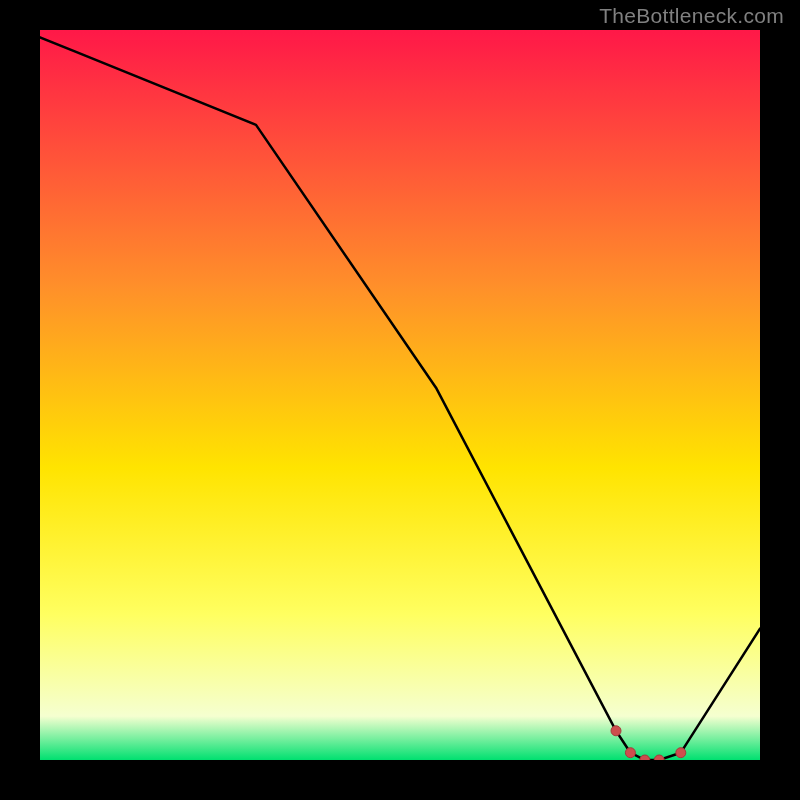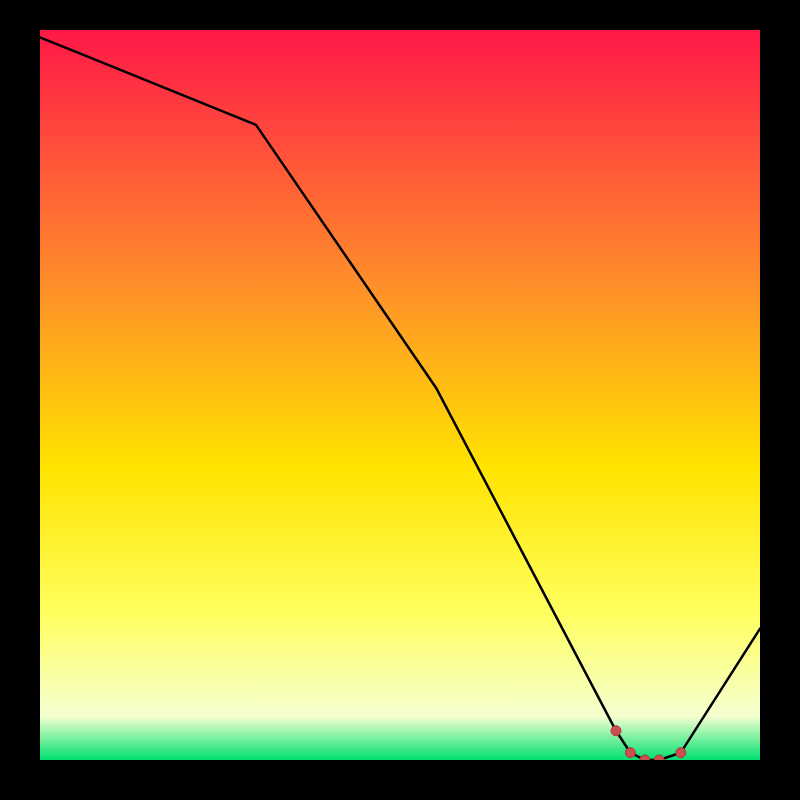--- a/index.html
+++ b/index.html
@@ -36,20 +36,21 @@
     color: #808080;
     font-size: 21px;
     font-weight: 400;
     letter-spacing: 0.3px;
   }
 </style>
 </head>
 <body>
 <div class="frame">
 
+  <div class="watermark">TheBottleneck.com</div>
 
   <div class="plot-area">
     <svg viewBox="0 0 720 730" preserveAspectRatio="none">
       <defs>
         <linearGradient id="bg-grad" x1="0" y1="0" x2="0" y2="1">
           <stop id="g0" offset="0%" stop-color="#ff1848"></stop>
           <stop id="g1" offset="35%" stop-color="#ff8f2a"></stop>
           <stop id="g2" offset="60%" stop-color="#ffe400"></stop>
           <stop id="g3" offset="80%" stop-color="#ffff60"></stop>
           <stop id="g4" offset="94%" stop-color="#f5ffd0"></stop>

